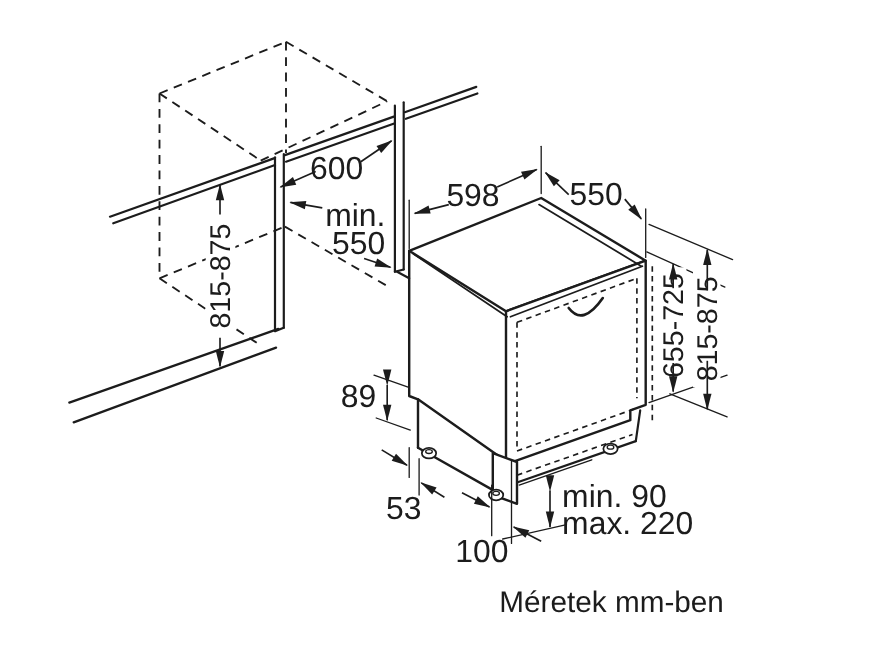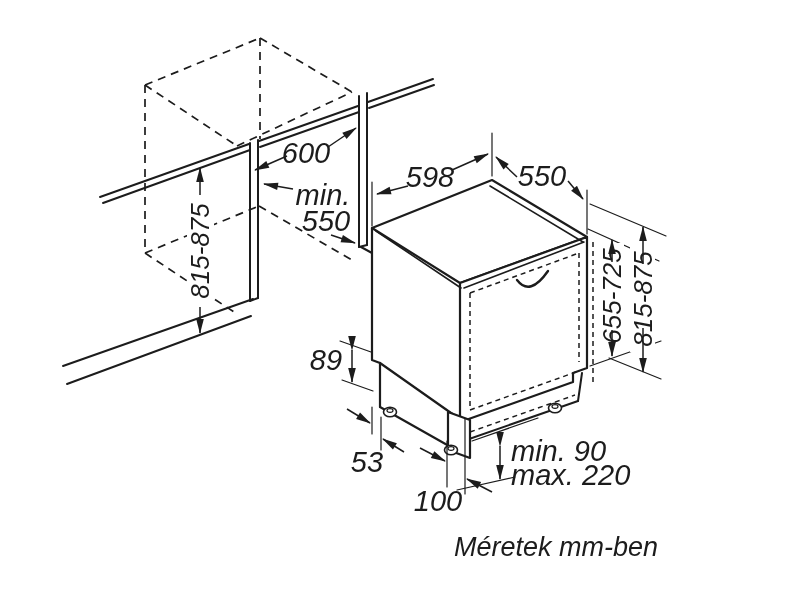--- a/index.html
+++ b/index.html
@@ -1,17 +1,17 @@
 <!DOCTYPE html>
 <html><head>
 <meta charset="utf-8">
 <style>
   html,body{margin:0;padding:0;background:#ffffff;}
   .stage{position:relative;width:800px;height:600px;background:#ffffff;overflow:hidden;
-         font-family:"Liberation Sans", sans-serif;font-style:italic;}
+         font-family:"Liberation Sans", sans-serif;}
   svg{display:block;}
   .ln   {stroke:#1c1c1c;stroke-width:2;fill:none;stroke-linecap:round;}
   .lnth {stroke:#1c1c1c;stroke-width:1.6;fill:none;stroke-linecap:round;}
   .dash {stroke:#1c1c1c;stroke-width:1.7;fill:none;stroke-dasharray:8 6;stroke-linecap:butt;}
   .dash2{stroke:#1c1c1c;stroke-width:1.5;fill:none;stroke-dasharray:5 4;stroke-linecap:butt;}
   .ext  {stroke:#1c1c1c;stroke-width:1.2;fill:none;stroke-linecap:round;}
   .dim  {stroke:#1c1c1c;stroke-width:1.5;fill:none;stroke-linecap:butt;}
   .fillw{fill:#ffffff;}
   .body2{stroke:#1c1c1c;stroke-width:2.2;fill:none;stroke-linejoin:round;stroke-linecap:round;}
   .bodyf{stroke:#1c1c1c;stroke-width:2.2;fill:#ffffff;stroke-linejoin:round;}

